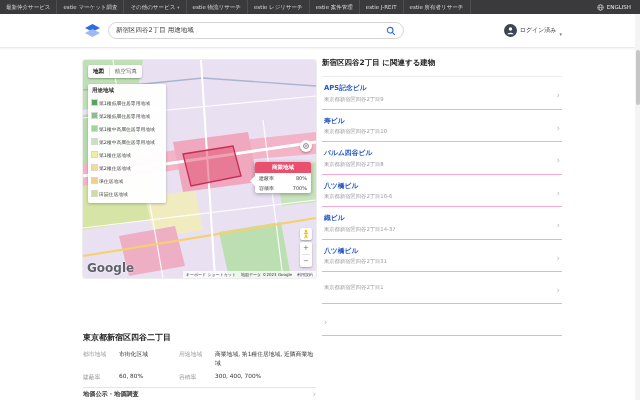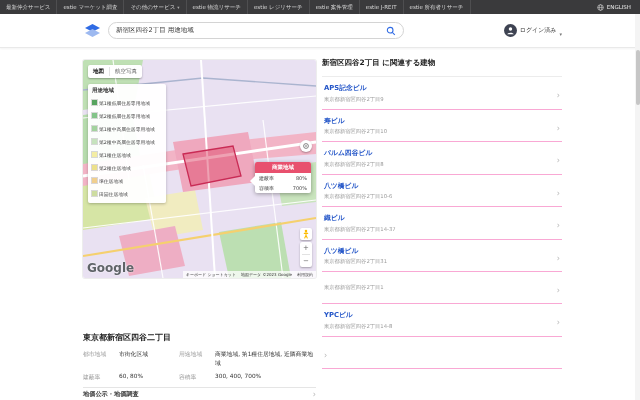--- a/index.html
+++ b/index.html
@@ -353,26 +353,19 @@
       </div>
     <span class="chev"></span>
     </div>
   <div class="bitem">
     <div class="bmain">
     <div class="baddr">東京都新宿区四谷2丁目1</div>
       </div>
     <span class="chev"></span>
     </div>
   <div class="bitem">
-    <div class="bmain">
-        <div class="bname">YPCビル</div>
-    <div class="baddr">東京都新宿区四谷2丁目14-8</div>
-      </div>
-    <span class="chev"></span>
-    </div>
-  <div class="bitem">
     <span class="chev"></span>
     </div>
 </div>
 
 <div class="scrollbar">
   <div class="thumb"></div>
 </div>
 
 </body></html>

